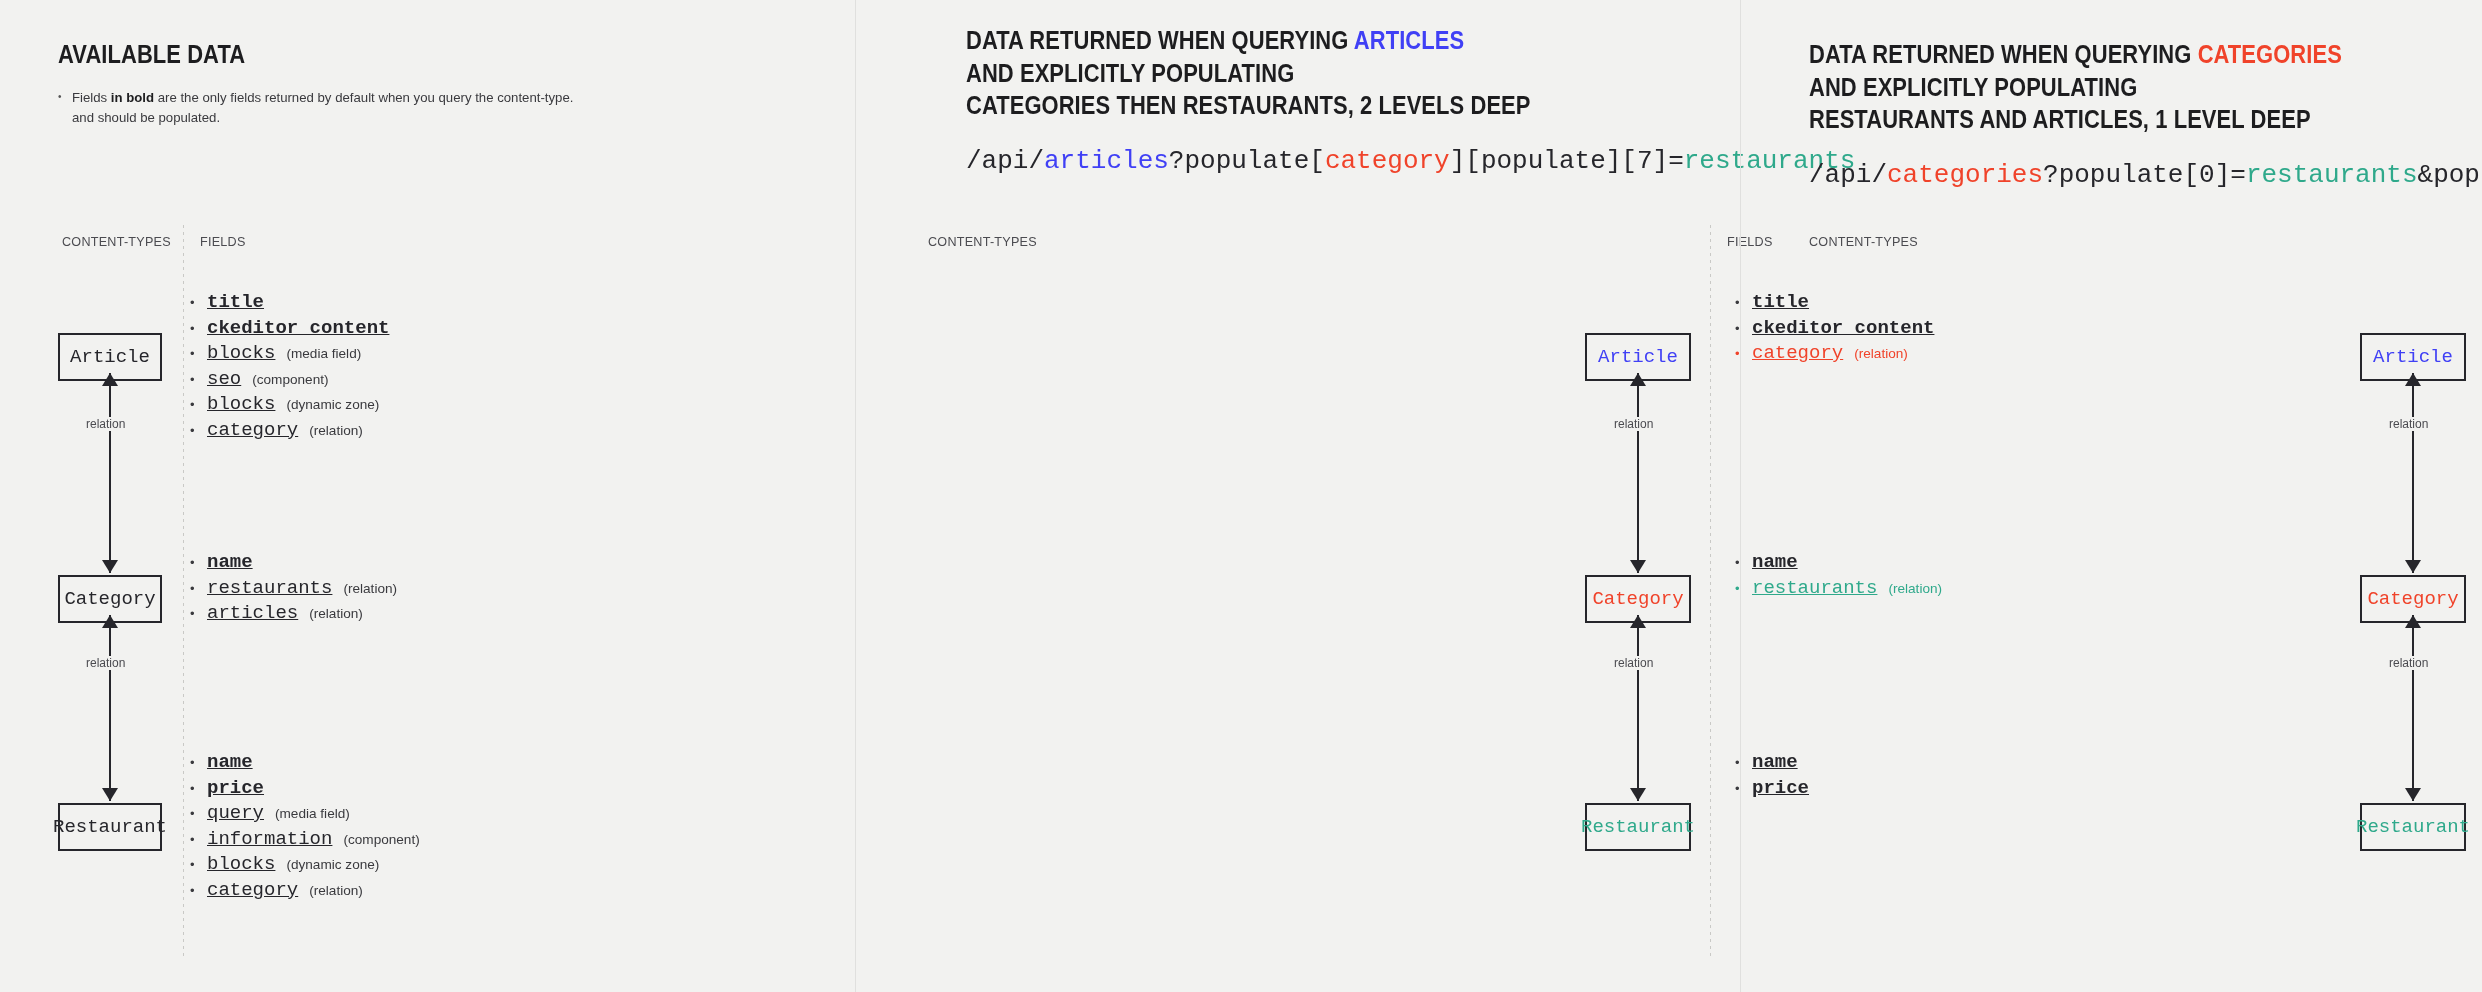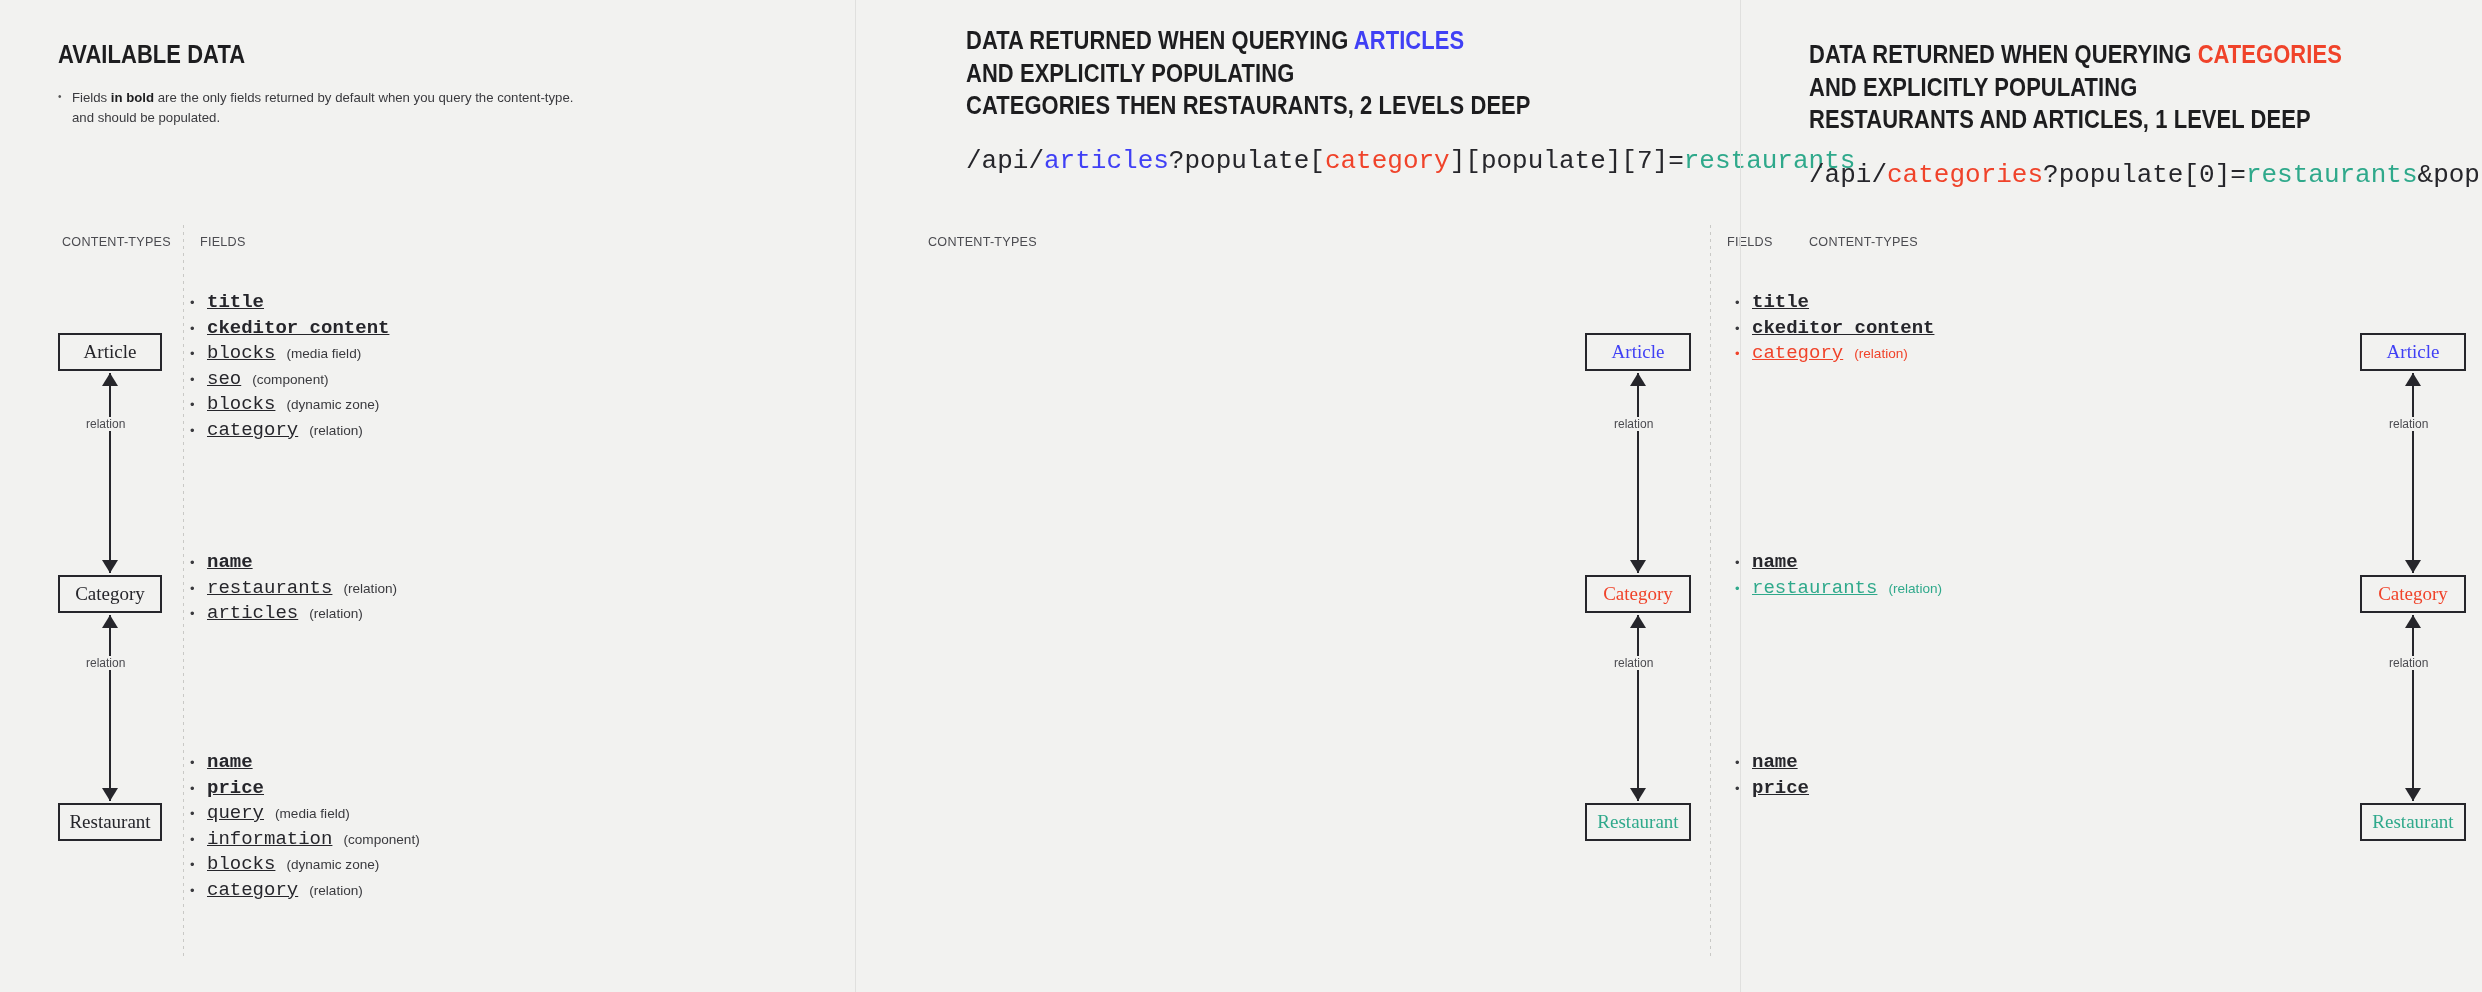--- a/index.html
+++ b/index.html
@@ -70,24 +70,24 @@
   .dotted{
     position:absolute;top:225px;height:735px;width:1px;
     background-image:linear-gradient(to bottom,#c9c9c6 0 3px,transparent 3px 7px);
     background-size:1px 7px;
   }
   .node{
     position:absolute;
     box-sizing:border-box;
     border:2.4px solid #26262b;
     background:#f2f2f0;
-    height:38px;
+    height:48px;
     display:flex;align-items:center;justify-content:center;
     font-size:19px;
-    font-family:Liberation Serif, serif;
+    font-family:Liberation Mono, monospace;
     color:#26262b;
     white-space:nowrap;
     padding:16px 10px;
   }
   .node.c-blue{color:#4040f5;}
   .node.c-red{color:#f0432a;}
   .node.c-teal{color:#2fa98b;}
 
   .arrow{position:absolute;width:2px;background:#26262b;}
   .arrowhead{

